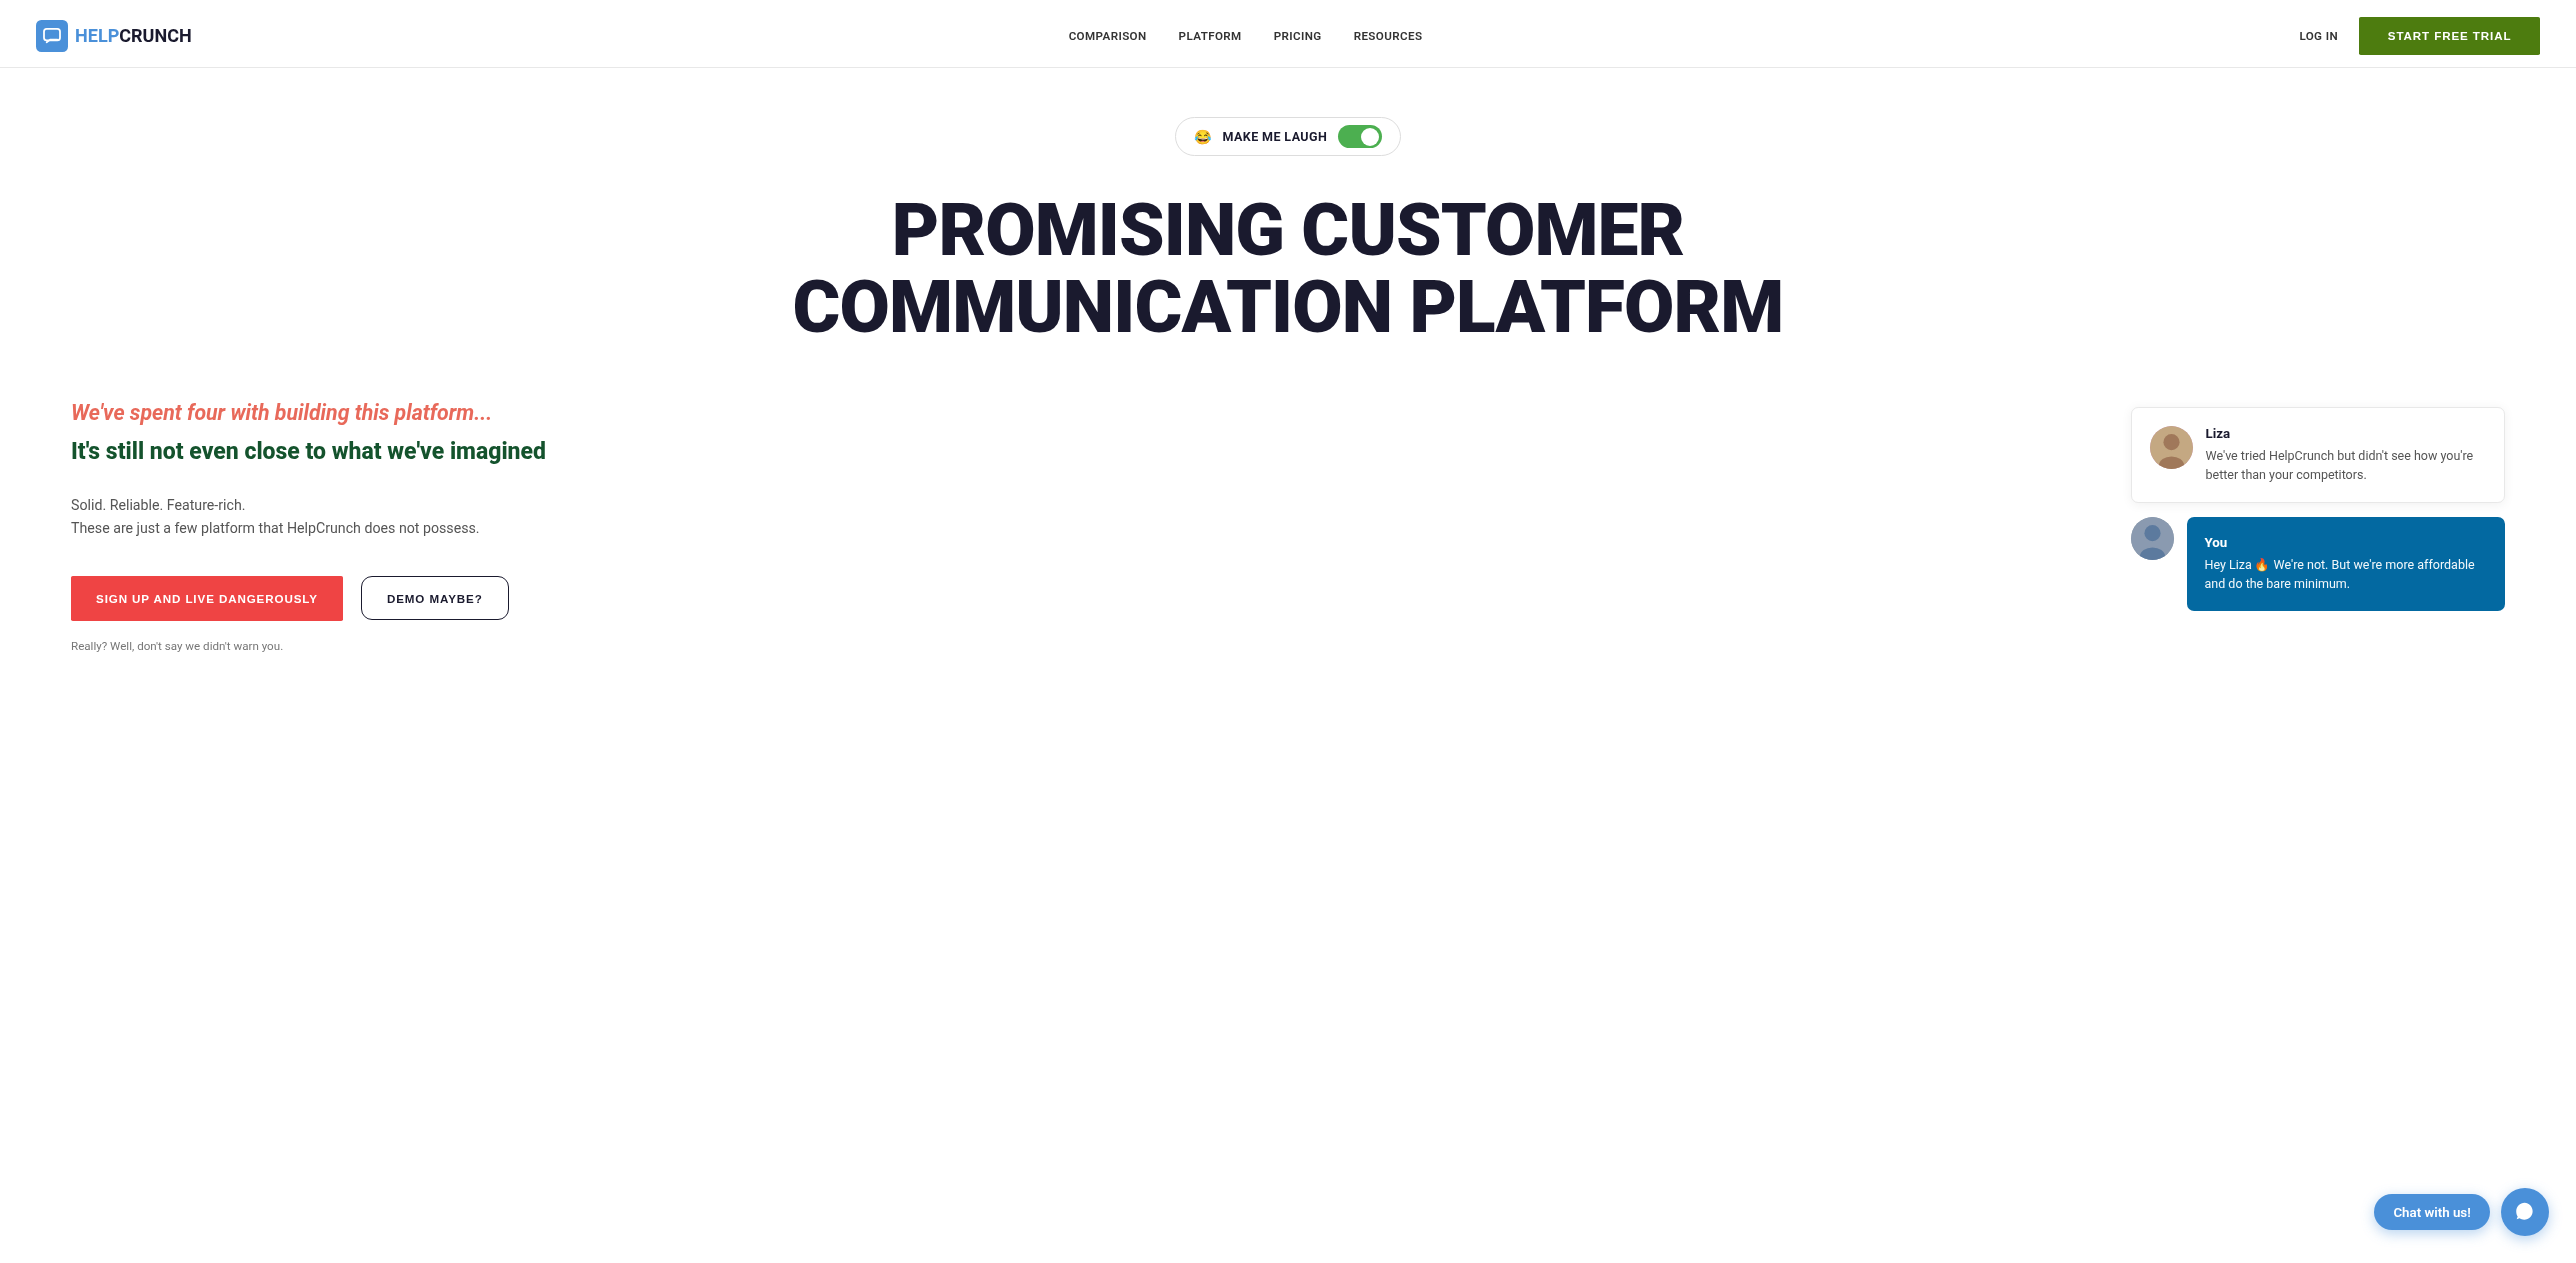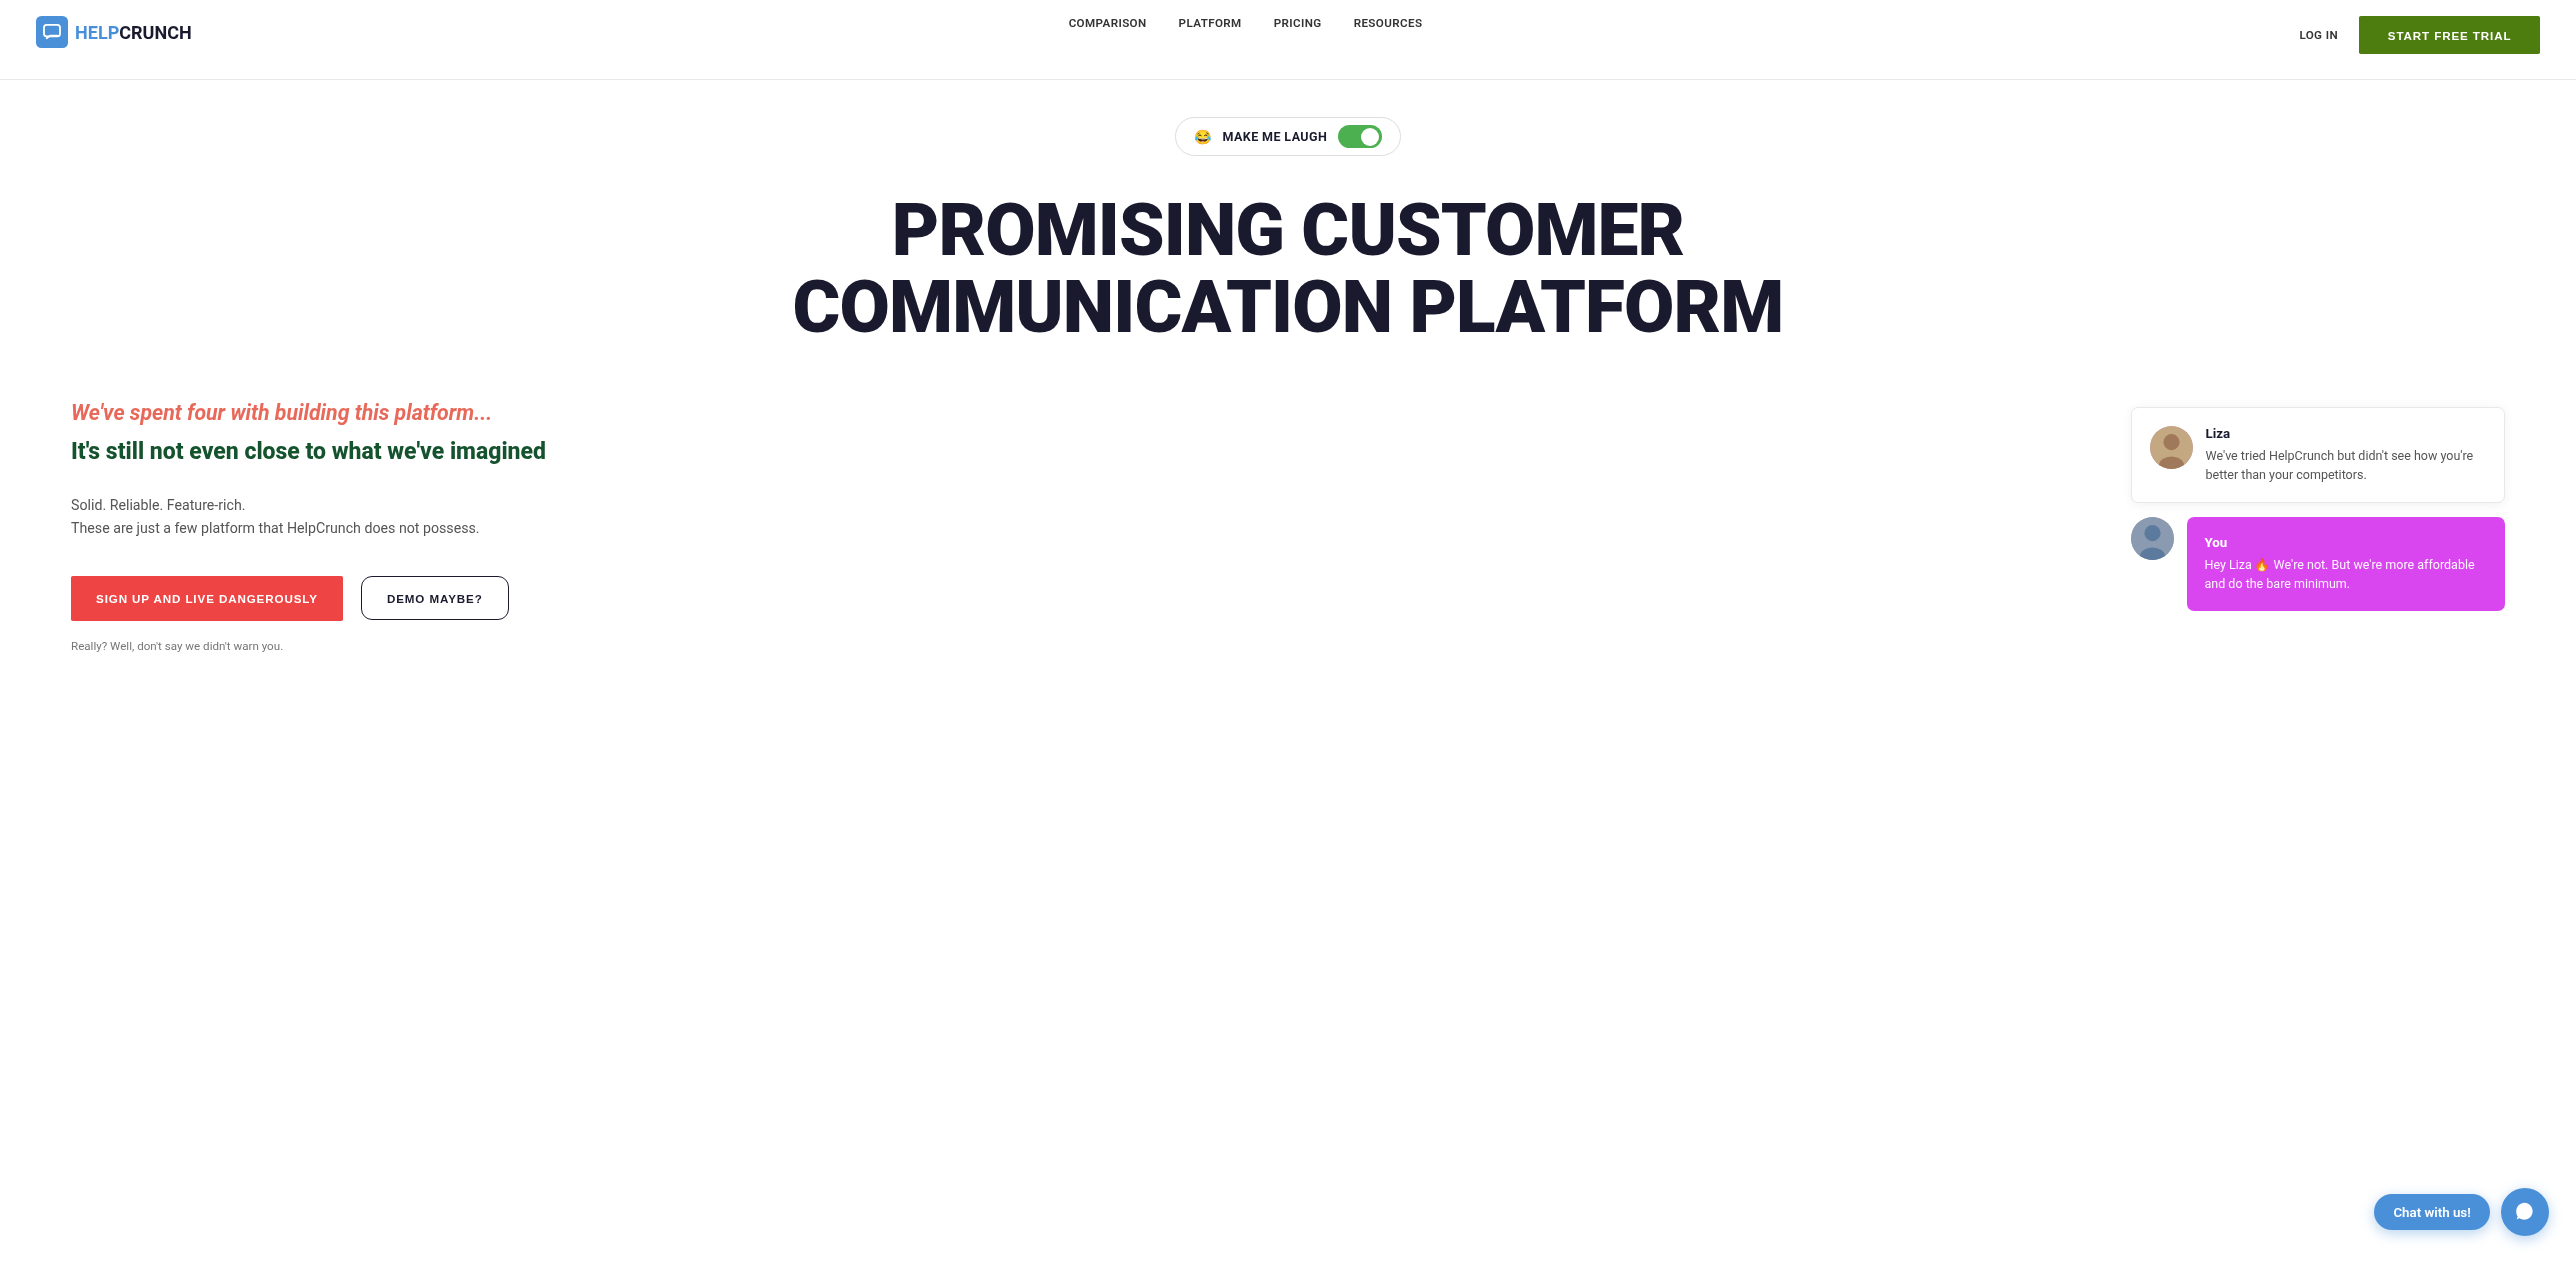--- a/index.html
+++ b/index.html
@@ -1,22 +1,22 @@
 <!DOCTYPE html>
 <html style="font-size:14.2px"><head>
   <meta charset="utf-8">
   <style>
     * { margin: 0; padding: 0; box-sizing: border-box; }
     body { font-family: -apple-system, BlinkMacSystemFont, 'Segoe UI', Roboto, sans-serif; background: #fff; color: #1a1a2e; overflow-x: hidden; }
 
     
     nav {
-      display: flex; align-items: flex-start; justify-content: space-between;
+      display: flex; align-items: center; justify-content: space-between;
       padding: 0 36px; height: 64px; border-bottom: 0.9px solid #e8e8e8;
-      position: sticky; top: 16px; background: #fff; z-index: 100;
+      position: sticky; top: 4px; background: #fff; z-index: 100;
     }
     .logo { display: flex; align-items: center; gap: 7.1px; cursor: pointer; }
     .logo-icon {
       width: 32px; height: 32px; background: #4a90d9; border-radius: 5.3px;
       display: flex; align-items: center; justify-content: center; color: #fff; font-size: 16px;
     }
     .logo-text { font-size: 18px; font-weight: 700; color: #1a1a2e; }
     .logo-text span { color: #4a90d9; }
     .nav-links { display: flex; gap: 32px; align-items: center; }
     .nav-links a {
@@ -91,21 +91,21 @@
     }
     .disclaimer { font-size: 11.6px; color: #777; }
 
     
     .chat-card-white {
       background: #fff; border: 0.9px solid #e8e8e8; border-radius: 7.1px;
       padding: 18px; box-shadow: 0 1.8px 10.7px rgba(0,0,0,0.06);
       display: flex; gap: 12.5px; align-items: flex-start; margin-bottom: 14.2px;
     }
     .chat-card-red {
-      background: #d946ef; border-radius: 7.1px;
+      background: #0369a1; border-radius: 7.1px;
       padding: 18px; display: flex; gap: 12.5px; align-items: flex-start;
     }
     .avatar {
       width: 43px; height: 43px; border-radius: 50%; overflow: hidden;
       flex-shrink: 0; background: #ccc; display: flex; align-items: center; justify-content: center;
       font-size: 18px;
     }
     .avatar-female { background: #c9a; }
     .avatar-male { background: #89a; }
     .chat-name { font-size: 13.3px; font-weight: 700; margin-bottom: 5.3px; color: #1a1a2e; }

